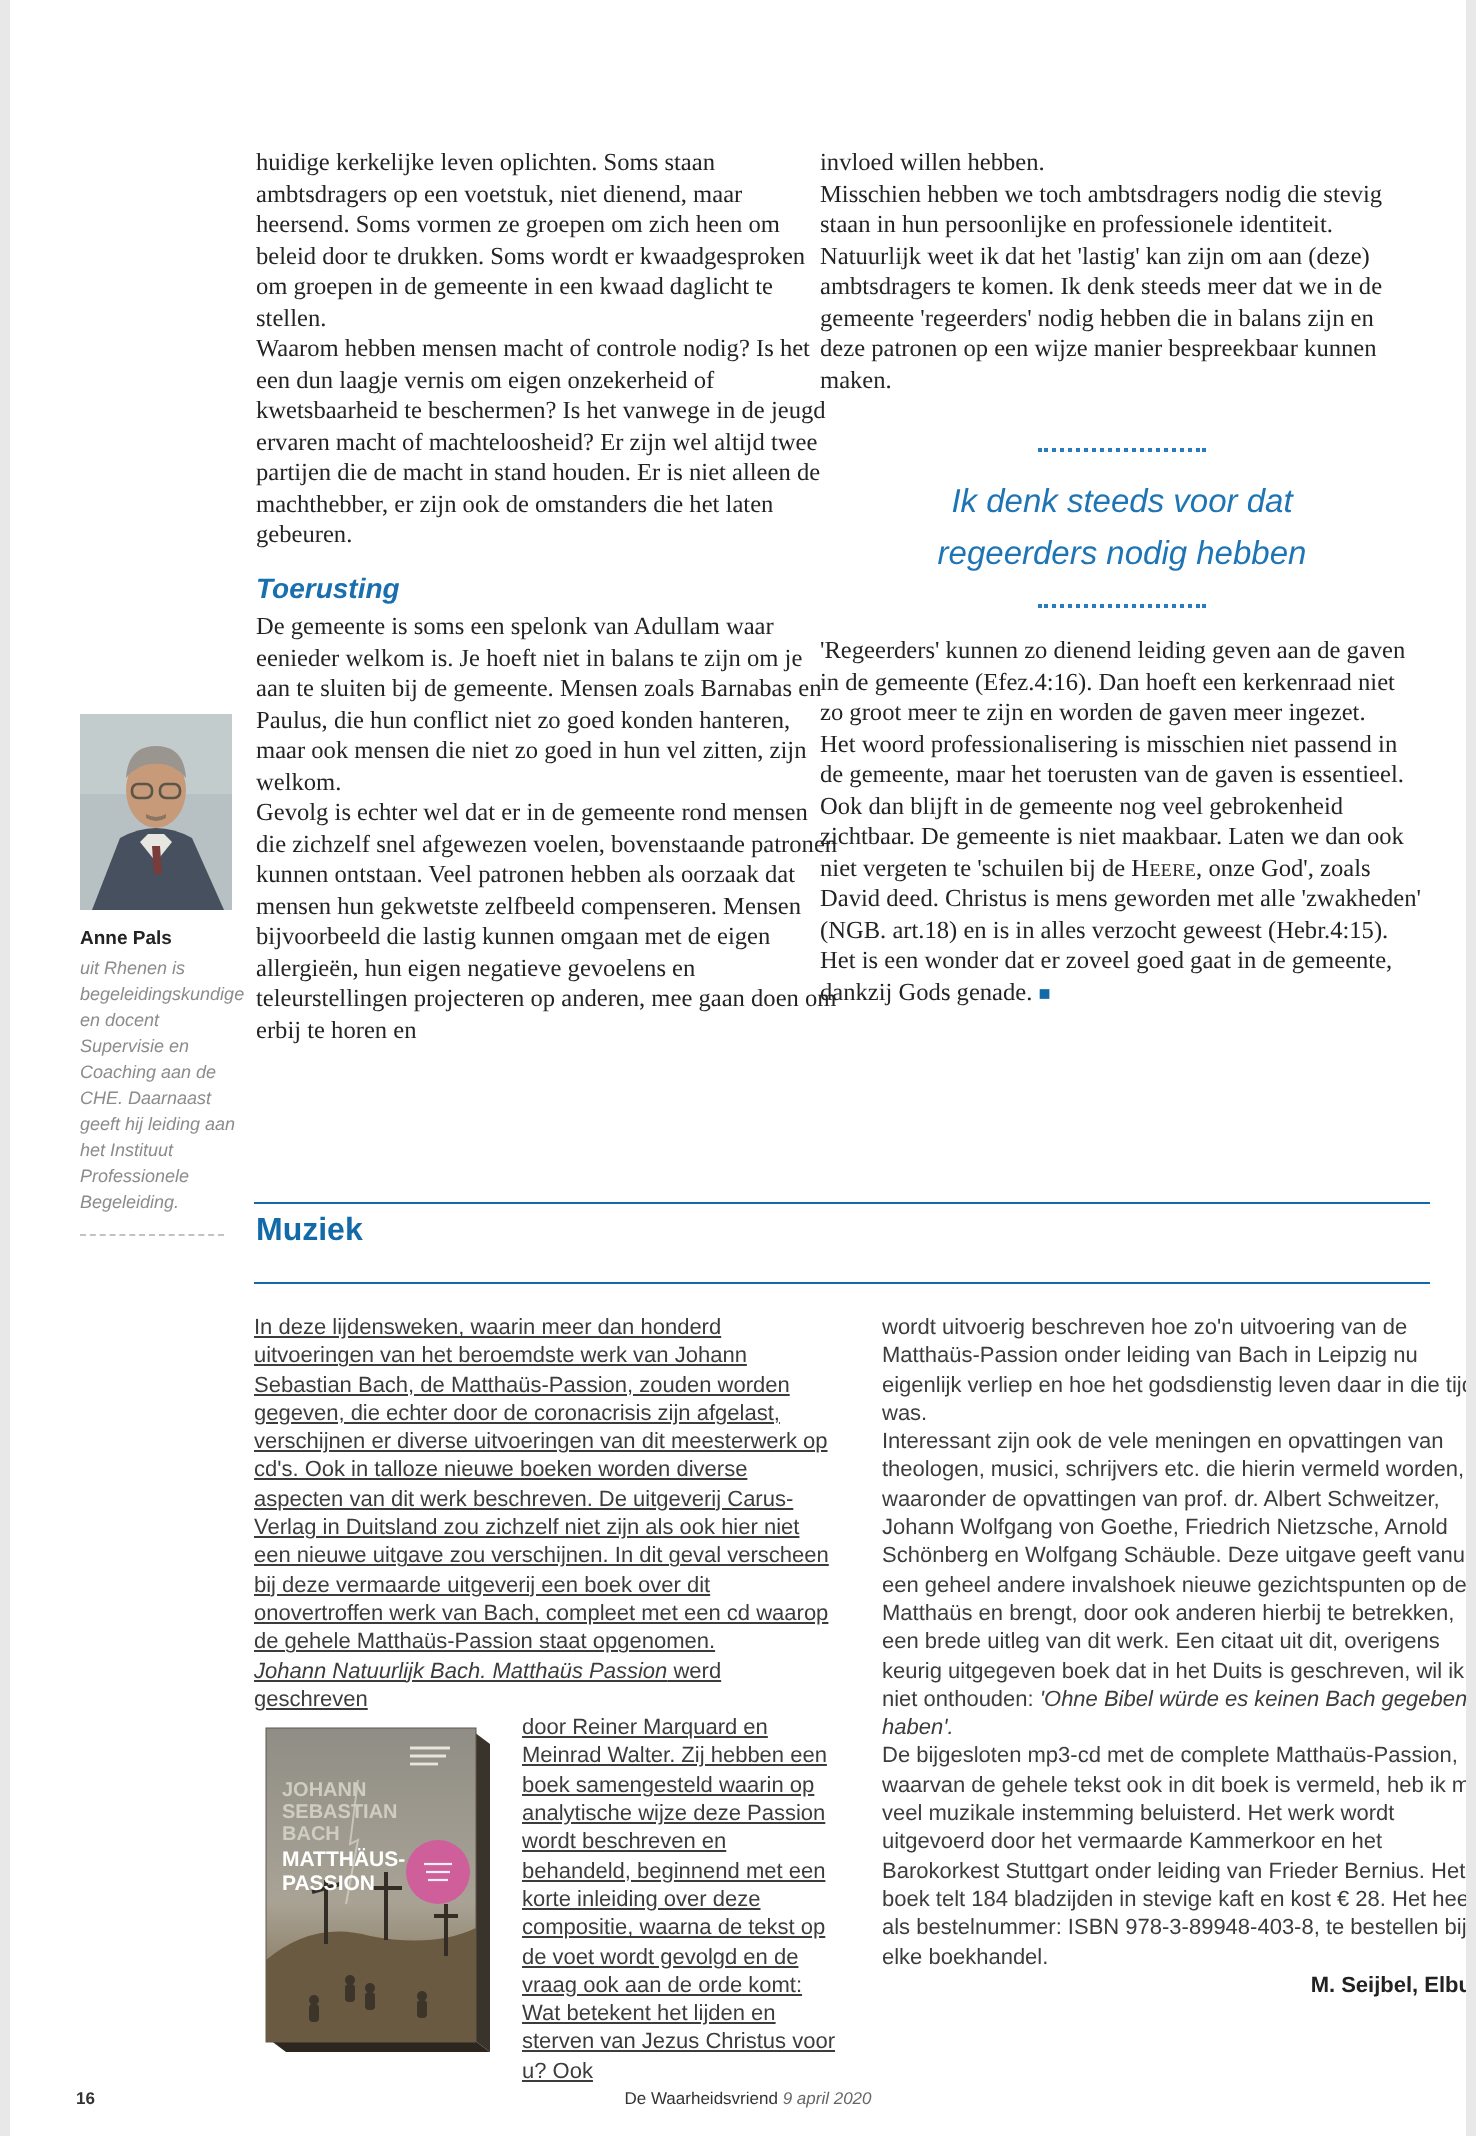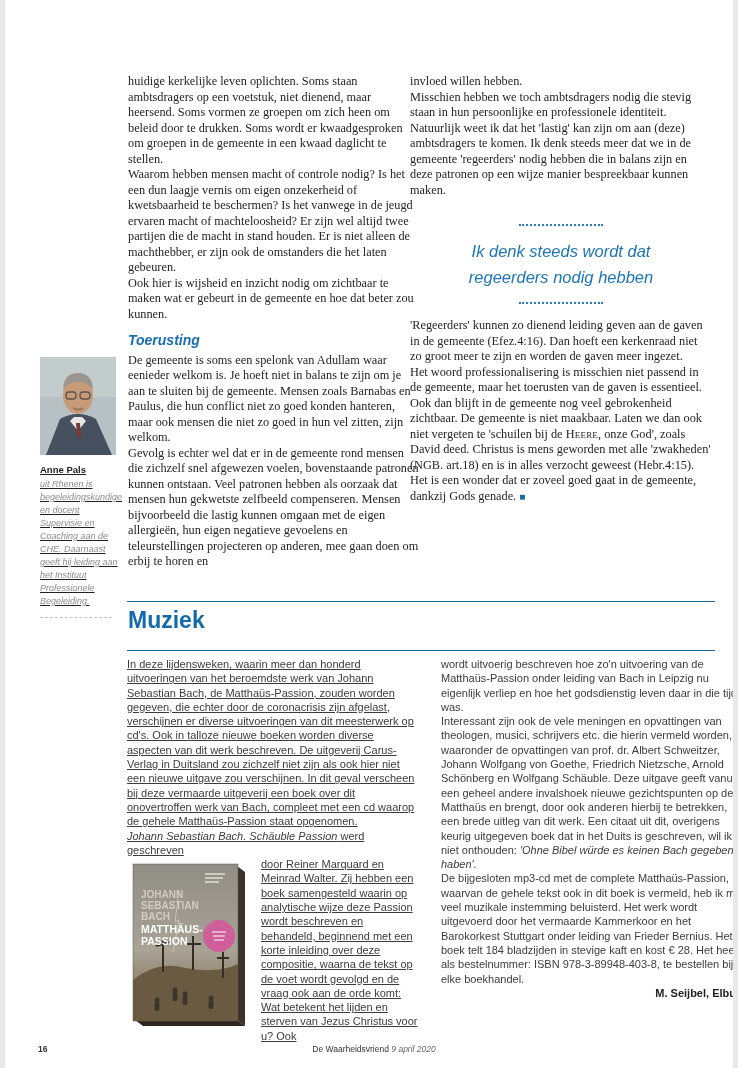--- a/index.html
+++ b/index.html
@@ -21,29 +21,29 @@
   .smallcaps{font-variant:small-caps; letter-spacing:.2px;}
   .end-square{color:#136aa8; font-size:10px; vertical-align:baseline;}
   
   .pullquote{margin-top:26px; margin-bottom:14px;}
   .dotted-rule{width:84px; border-top:2.6px dotted #2a7cbb; margin:12px auto;}
   .quote-text{
     color:#1e75b5; font-style:italic; font-size:16.5px; line-height:26px;
     text-align:center; font-family:"Liberation Sans", sans-serif;
   }
   
-  .author-box{position:absolute; left:35px; top:357px; width:78px;text-decoration:underline;}
+  .author-box{position:absolute; left:35px; top:357px; width:78px;}
   .author-photo{width:76px; height:98px; display:block;}
   .author-name{font-size:9.5px; font-weight:bold; color:#222; margin-top:9px;}
   .author-bio{font-size:9px; font-style:italic; color:#8c8c8c; line-height:13px; margin-top:3px;}
   .author-divider{border-top:1px dashed #c2c2c2; width:72px; margin-top:9px;}
   
   .muziek{position:absolute; left:122px; top:601px; width:588px;}
   .blue-rule{border-top:1.6px solid #136aa8; width:100%;}
-  .muziek-title{color:#136aa8; font-weight:bold; font-size:23px; margin:5px 0 16px 1px; font-family:"Liberation Sans", sans-serif;}
+  .muziek-title{color:#136aa8; font-weight:bold; font-size:16px; margin:5px 0 16px 1px; font-family:"Liberation Sans", sans-serif;}
   .m-body{font-size:11px; line-height:14.3px; color:#3c3c3c;}
   .m-body p{margin:0;}
   .m-col-left{position:absolute; left:0; top:56px; width:291px;text-decoration:underline;}
   .m-col-right{position:absolute; left:282px; top:56px; width:306px;margin-left:32px;}
   .italic{font-style:italic;}
   .book-wrap{overflow:hidden;}
   .book-float{float:left; width:124px; height:170px; margin:3px 10px 4px 0;}
   .byline{font-weight:bold; text-align:right; margin-top:4px; color:#222;}
   
   .footer-pageno{position:absolute; left:33px; top:1044px; font-size:8.5px; font-weight:bold; color:#333;}
@@ -52,34 +52,33 @@
   .footer-date{font-style:italic; color:#666; font-weight:normal;}
 </style>
 </head>
 <body>
 
 <div id="page">
 
   <div class="article-left serif">
     <p>huidige kerkelijke leven oplichten. Soms staan ambtsdragers op een voetstuk, niet dienend, maar heersend. Soms vormen ze groepen om zich heen om beleid door te drukken. Soms wordt er kwaadgesproken om groepen in de gemeente in een kwaad daglicht te stellen.</p>
     <p>Waarom hebben mensen macht of controle nodig? Is het een dun laagje vernis om eigen onzekerheid of kwetsbaarheid te beschermen? Is het vanwege in de jeugd ervaren macht of machteloosheid? Er zijn wel altijd twee partijen die de macht in stand houden. Er is niet alleen de machthebber, er zijn ook de omstanders die het laten gebeuren.</p>
-    <p>Ook hier is wijsheid en inzicht nodig om zichtbaar te maken wat er gebeurt in de gemeente en hoe dat beter zou kunnen.</p>
     <div class="section-heading">Toerusting</div>
     <p>De gemeente is soms een spelonk van Adullam waar eenieder welkom is. Je hoeft niet in balans te zijn om je aan te sluiten bij de gemeente. Mensen zoals Barnabas en Paulus, die hun conflict niet zo goed konden hanteren, maar ook mensen die niet zo goed in hun vel zitten, zijn welkom.</p>
     <p>Gevolg is echter wel dat er in de gemeente rond mensen die zichzelf snel afgewezen voelen, bovenstaande patronen kunnen ontstaan. Veel patronen hebben als oorzaak dat mensen hun gekwetste zelfbeeld compenseren. Mensen bijvoorbeeld die lastig kunnen omgaan met de eigen allergieën, hun eigen negatieve gevoelens en teleurstellingen projecteren op anderen, mee gaan doen om erbij te horen en</p>
   </div>
 
   <div class="article-right serif">
     <p>invloed willen hebben.</p>
     <p>Misschien hebben we toch ambtsdragers nodig die stevig staan in hun persoonlijke en professionele identiteit. Natuurlijk weet ik dat het 'lastig' kan zijn om aan (deze) ambtsdragers te komen. Ik denk steeds meer dat we in de gemeente 'regeerders' nodig hebben die in balans zijn en deze patronen op een wijze manier bespreekbaar kunnen maken.</p>
 
     <div class="pullquote">
       <div class="dotted-rule"></div>
       <div class="quote-text">
-        <div>Ik denk steeds wordt dat</div>
+        <div>Ik denk steeds voor dat</div>
         <div>regeerders nodig hebben</div>
       </div>
       <div class="dotted-rule"></div>
     </div>
 
     <p>'Regeerders' kunnen zo dienend leiding geven aan de gaven in de gemeente (Efez.4:16). Dan hoeft een kerkenraad niet zo groot meer te zijn en worden de gaven meer ingezet.</p>
     <p><span>Het woord professionalisering is misschien niet passend in de gemeente, maar het toerusten van de gaven is essentieel. Ook dan blijft in de gemeente nog veel gebrokenheid zichtbaar. De gemeente is niet maakbaar. Laten we dan ook niet vergeten te 'schuilen bij de </span><span class="smallcaps">Heere</span><span>, onze God', zoals David deed. Christus is mens geworden met alle 'zwakheden' (NGB. art.18) en is in alles verzocht geweest (Hebr.4:15). Het is een wonder dat er zoveel goed gaat in de gemeente, dankzij Gods genade. </span><span class="end-square">■</span></p>
   </div>
 
   <div class="author-box">
@@ -100,21 +99,21 @@
     <div class="author-divider"></div>
   </div>
 
   <div class="muziek">
     <div class="blue-rule"></div>
     <div class="muziek-title">Muziek</div>
     <div class="blue-rule"></div>
 
     <div class="m-col-left m-body">
       <p>In deze lijdensweken, waarin meer dan honderd uitvoeringen van het beroemdste werk van Johann Sebastian Bach, de Matthaüs-Passion, zouden worden gegeven, die echter door de coronacrisis zijn afgelast, verschijnen er diverse uitvoeringen van dit meesterwerk op cd's. Ook in talloze nieuwe boeken worden diverse aspecten van dit werk beschreven. De uitgeverij Carus-Verlag in Duitsland zou zichzelf niet zijn als ook hier niet een nieuwe uitgave zou verschijnen. In dit geval verscheen bij deze vermaarde uitgeverij een boek over dit onovertroffen werk van Bach, compleet met een cd waarop de gehele Matthaüs-Passion staat opgenomen.</p>
-      <p><span class="italic">Johann Sebastian Bach. Schäuble Passion</span><span> werd geschreven</span></p>
+      <p><span class="italic">Johann Natuurlijk Bach. Matthaüs Passion</span><span> werd geschreven</span></p>
       <div class="book-wrap">
         <svg class="book-float" viewBox="0 0 124 170" xmlns="http://www.w3.org/2000/svg">
           <defs>
             <linearGradient id="sky" x1="0" y1="0" x2="0" y2="1">
               <stop offset="0" stop-color="#8f8d85"></stop>
               <stop offset="0.55" stop-color="#a9a396"></stop>
               <stop offset="0.78" stop-color="#8d7f66"></stop>
               <stop offset="1" stop-color="#6e5c44"></stop>
             </linearGradient>
           </defs>

